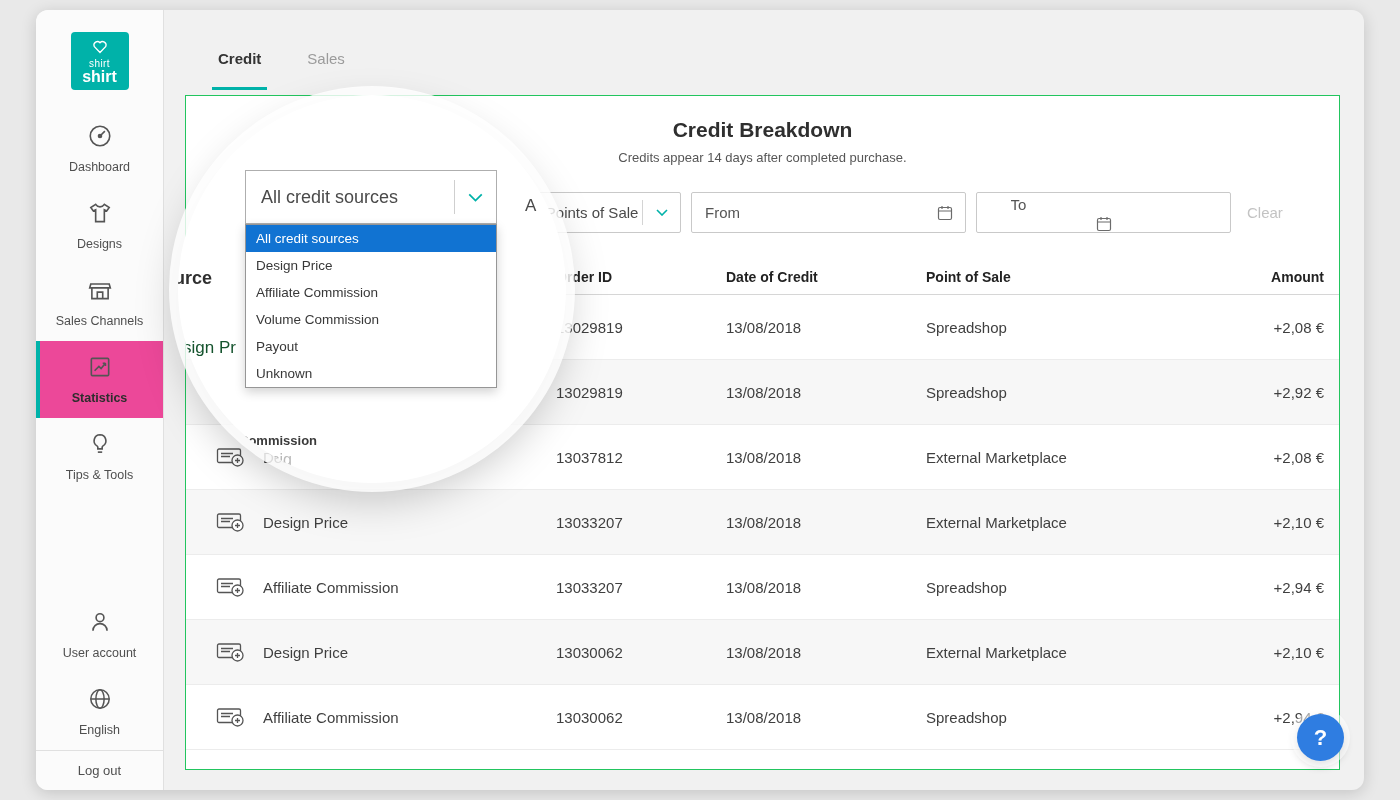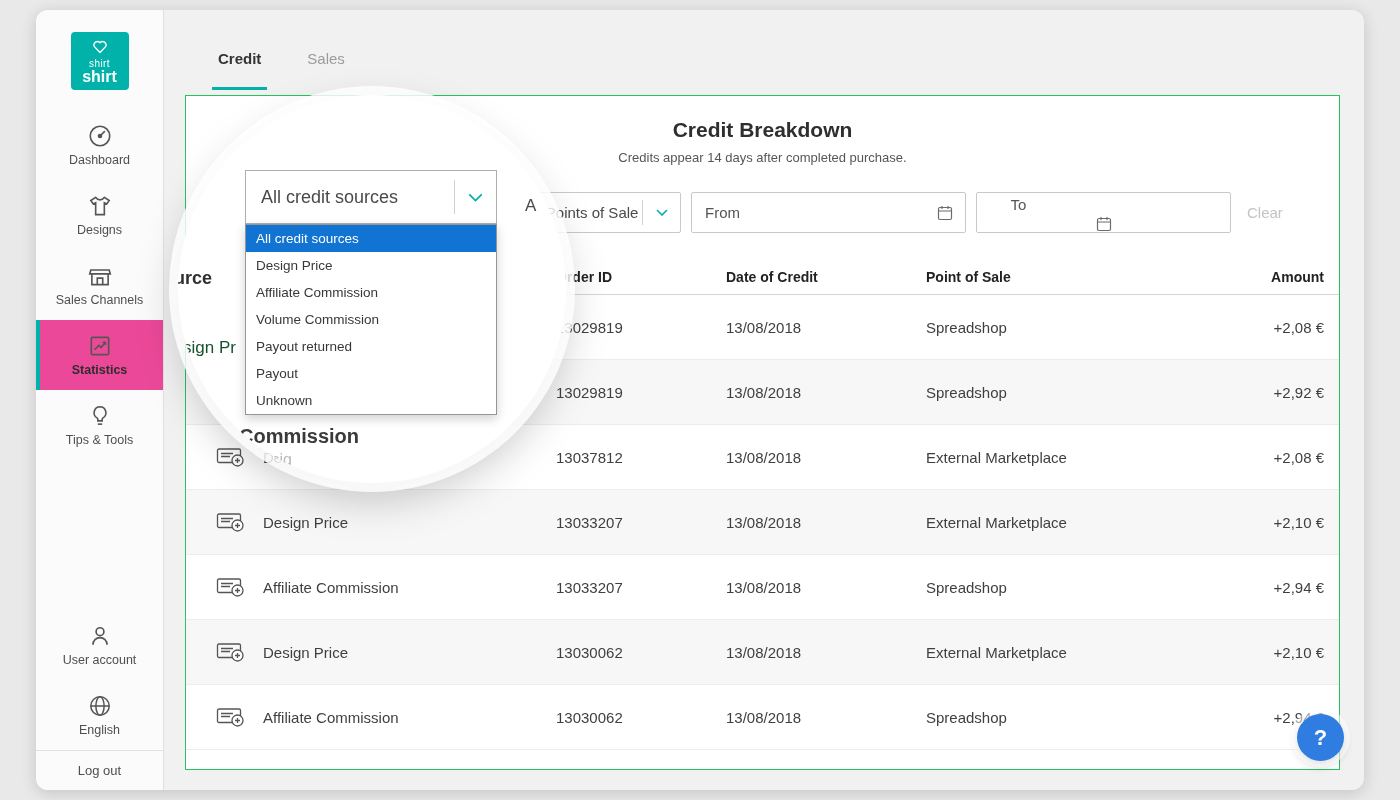--- a/index.html
+++ b/index.html
@@ -24,21 +24,21 @@
   }
   .logo {
     width:58px; height:58px; margin:22px auto 20px auto; background:#00b2a9;
     border-radius:4px; display:flex; flex-direction:column; align-items:center;
     justify-content:center; color:#fff; cursor:pointer;
   }
   .logo .heart { margin-bottom:1px; }
   .logo .l1 { font-size:10px; letter-spacing:.4px; line-height:10px; }
   .logo .l2 { font-size:16px; font-weight:bold; line-height:15px; }
   .nav-item {
-    display:flex; flex-direction:column; align-items:center; 
+    display:flex; flex-direction:column; align-items:center; gap:7px;
     padding:13px 4px; cursor:pointer; position:relative;
     color:#5c5c5c;
   }
   .nav-item .nav-label { font-size:12.5px; color:#4f4f4f; text-align:center; line-height:14px; }
   .nav-item svg { stroke:#555; }
   .nav-item.active { background:#ec4899; }
   .nav-item.active::before {
     content:""; position:absolute; left:0; top:0; bottom:0; width:4px; background:#00b2a9;
   }
   .nav-item.active .nav-label { color:#2e2e2e; font-weight:bold; }
@@ -106,21 +106,21 @@
   .row-ic { display:flex; align-items:center; }
   
   .magnifier {
     position:absolute; left:142px; top:85px; width:388px; height:388px;
     border-radius:50%; background:#fff; overflow:hidden; z-index:50;
     box-shadow:0 0 0 9px rgba(255,255,255,.82), 0 16px 44px rgba(0,0,0,.22);
   }
   .frag { position:absolute; white-space:nowrap; }
   .frag-header { left:-15px; top:173px; font-size:18px; font-weight:bold; color:#2f2f2f; }
   .frag-row1 { left:5px; top:243px; font-size:17px; color:#14532d; }
-  .frag-row2 { left:61px; top:330px; font-size:20px; font-weight:bold; color:#3a3a3a; }
+  .frag-row2 { left:61px; top:338px; font-size:13px; font-weight:bold; color:#3a3a3a; }
   .frag-row3 { left:25px; top:352px; display:flex; align-items:center; gap:12px; font-size:16px; color:#b9b9b9; }
   .frag-pos-a { left:347px; top:101px; font-size:17px; color:#4a4a4a; }
   .mag-dd {
     position:absolute; left:67px; top:75px; width:252px; height:54px; background:#fff;
     border:1px solid #aeaeae; display:flex; align-items:center; cursor:pointer;
   }
   .mag-dd-label { flex:1; padding-left:15px; font-size:18px; color:#4a4a4a; }
   .mag-dd-chev {
     width:42px; align-self:stretch; display:flex; align-items:center; justify-content:center;
     border-left:1px solid #cfcfcf; margin:9px 0;
@@ -444,21 +444,20 @@
             <path d="M1 1 L6 6 L11 1" stroke="#00b2a9" stroke-width="1.4"></path>
           </svg>
       </span>
     </div>
 
     <div class="mag-list">
       <div class="mag-opt selected">All credit sources</div>
       <div class="mag-opt">Design Price</div>
       <div class="mag-opt">Affiliate Commission</div>
       <div class="mag-opt">Volume Commission</div>
-      <div class="mag-opt">Payout returned</div>
       <div class="mag-opt">Payout</div>
       <div class="mag-opt">Unknown</div>
     </div>
   </div>
 
   <div class="help-btn">?</div>
 
 </div>
 
 </body></html>

